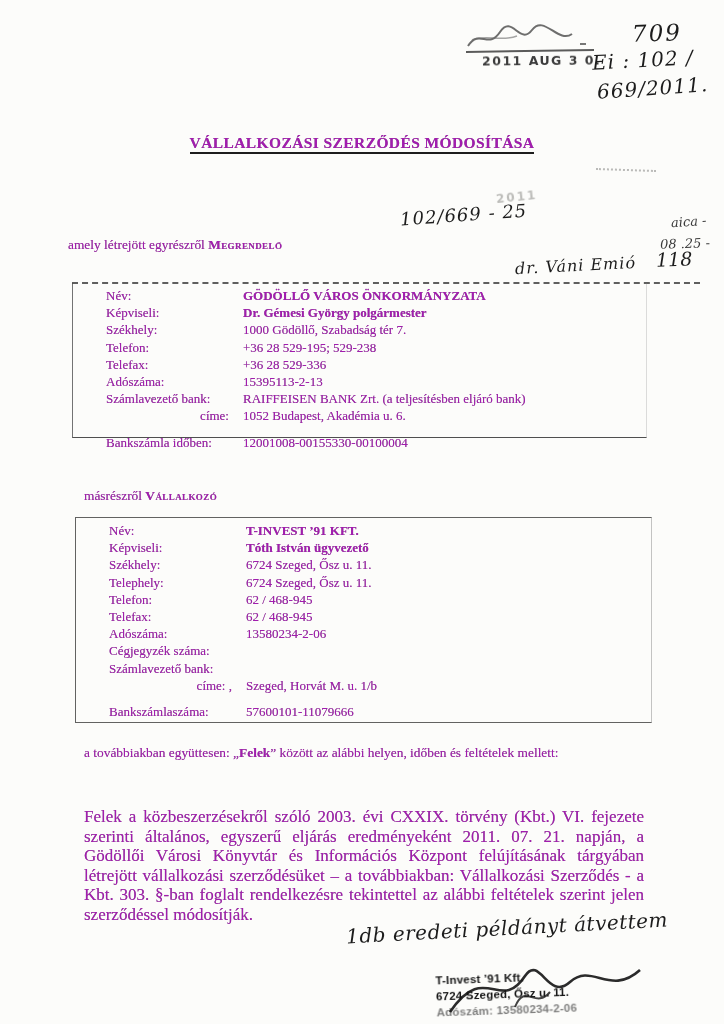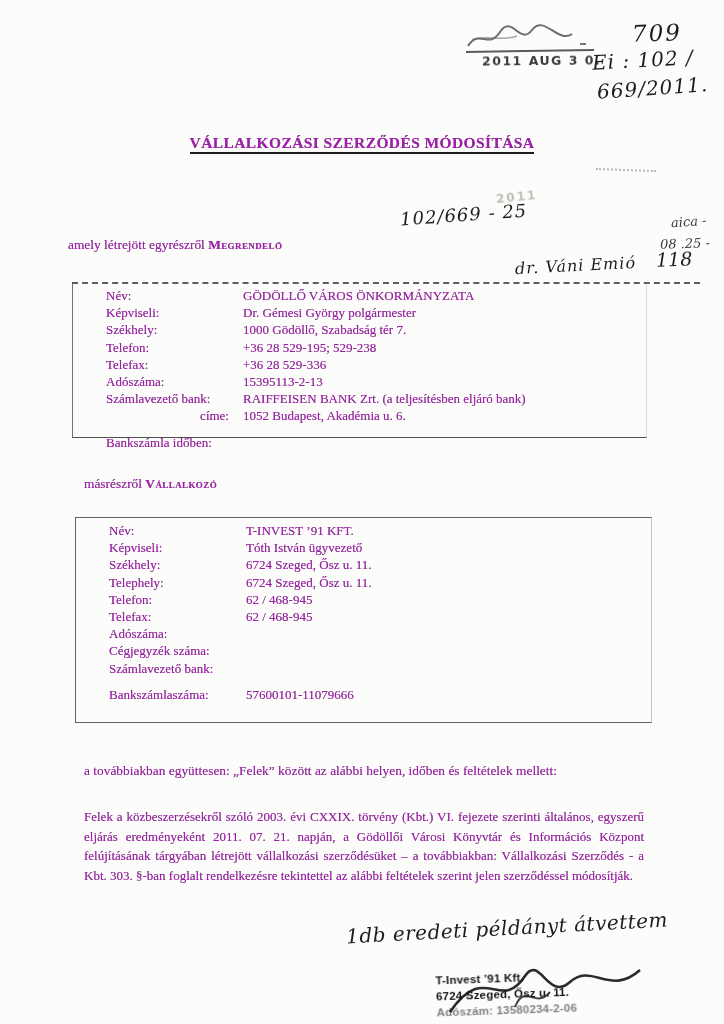--- a/index.html
+++ b/index.html
@@ -20,21 +20,21 @@
   .title{
     left:0; right:0; top:134px; text-align:center;
     font-size:15.5px; font-weight:bold; letter-spacing:.4px;
   }
   .title span{border-bottom:2px solid #1d1d1d; padding-bottom:1px;}
 
   
   .line{font-size:13.4px;}
   .sc{font-variant:small-caps; font-weight:bold; letter-spacing:.4px;}
   .para{
-    width:560px; text-align:justify; font-size:13px; line-height:19.6px;
+    width:560px; text-align:justify; font-size:17px; line-height:19.6px;
   }
 
   
   .box{background:transparent; padding-top:4px;}
   .box1{
     left:72px; top:283px; width:573px; height:150px;
     border-left:1px solid rgba(70,70,70,.75);
     border-bottom:1px solid rgba(50,50,50,.85);
     border-right:1px solid rgba(120,120,120,.25);
     border-top:none;
@@ -45,21 +45,21 @@
   }
   .box2{
     left:75px; top:517px; width:575px; height:200px;
     border:1px solid rgba(60,60,60,.8);
     border-right:1px solid rgba(110,110,110,.4);
   }
   .row{display:grid; grid-template-columns:170px 1fr; font-size:13px; line-height:17.2px;}
   .row .label{padding-left:33px;}
   .row.indent .label{padding-left:0; text-align:right; padding-right:14px;}
   .row.gap{margin-top:9px;}
-  .b{font-weight:normal;}
+  .b{font-weight:bold;}
 
   
   .hw{
     font-family:"DejaVu Serif", cursive;
     font-style:italic; color:#1c1c1c; white-space:nowrap;
   }
   .hw-709{right:42px; top:20px; font-size:23px; transform:rotate(-2deg); letter-spacing:2px;}
   .hw-ref1{right:30px; top:48px; font-size:20px; transform:rotate(-3deg); letter-spacing:1px;}
   .hw-ref2{right:16px; top:76px; font-size:20px; transform:rotate(-4deg); letter-spacing:1px;}
   .hw-midref{left:400px; top:204px; font-size:18px; transform:rotate(-4deg); letter-spacing:1px;}
@@ -160,25 +160,26 @@
     <div class="row">
       <span class="label">Számlavezető bank:</span>
       <span class="value">RAIFFEISEN BANK Zrt. (a teljesítésben eljáró bank)</span>
     </div>
     <div class="row indent">
       <span class="label">címe:</span>
       <span class="value">1052 Budapest, Akadémia u. 6.</span>
     </div>
     <div class="row gap">
       <span class="label">Bankszámla időben:</span>
+      <span class="value">12001008-00155330-00100004</span>
     </div>
   </div>
   <div class="abs scan-dots2"></div>
 
-  <div class="abs line ink" style="left:84px; top:476px;">
+  <div class="abs line ink" style="left:84px; top:488px;">
     <span>másrészről </span><span class="sc">Vállalkozó</span>
   </div>
 
   <div class="abs box box2 ink">
     <div class="row">
       <span class="label">Név:</span>
       <span class="value b">T-INVEST ’91 KFT.</span>
     </div>
     <div class="row">
       <span class="label">Képviseli:</span>
@@ -195,34 +196,39 @@
     <div class="row">
       <span class="label">Telefon:</span>
       <span class="value">62 / 468-945</span>
     </div>
     <div class="row">
       <span class="label">Telefax:</span>
       <span class="value">62 / 468-945</span>
     </div>
     <div class="row">
       <span class="label">Adószáma:</span>
+      <span class="value">13580234-2-06</span>
     </div>
     <div class="row">
       <span class="label">Cégjegyzék száma:</span>
     </div>
     <div class="row">
       <span class="label">Számlavezető bank:</span>
+    </div>
+    <div class="row indent">
+      <span class="label">címe: ,</span>
+      <span class="value">Szeged, Horvát M. u. 1/b</span>
     </div>
     <div class="row gap">
       <span class="label">Bankszámlaszáma:</span>
       <span class="value">57600101-11079666</span>
     </div>
   </div>
 
-  <div class="abs line ink" style="left:84px; top:763px;">
+  <div class="abs line ink" style="left:84px; top:745px;">
     <span>a továbbiakban együttesen: „</span><span class="b">Felek</span><span>” között az alábbi helyen, időben és feltételek mellett:</span>
   </div>
 
   <div class="abs para ink" style="left:84px; top:807px;">Felek a közbeszerzésekről szóló 2003. évi CXXIX. törvény (Kbt.) VI. fejezete szerinti általános, egyszerű eljárás eredményeként 2011. 07. 21. napján, a Gödöllői Városi Könyvtár és Információs Központ felújításának tárgyában létrejött vállalkozási szerződésüket – a továbbiakban: Vállalkozási Szerződés - a Kbt. 303. §-ban foglalt rendelkezésre tekintettel az alábbi feltételek szerint jelen szerződéssel módosítják.</div>
 
   <div class="abs hw hw-bottom">1db eredeti példányt átvettem</div>
 
   <div class="abs stamp-bottom">
     <div class="l1">T-Invest ’91 Kft.</div>
     <div class="l2">6724 Szeged, Ősz u. 11.</div>

